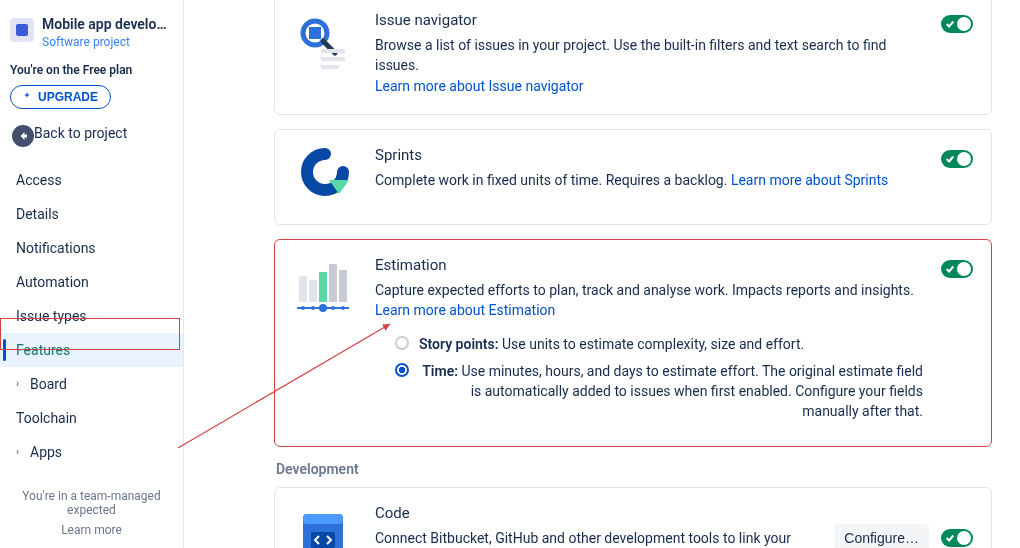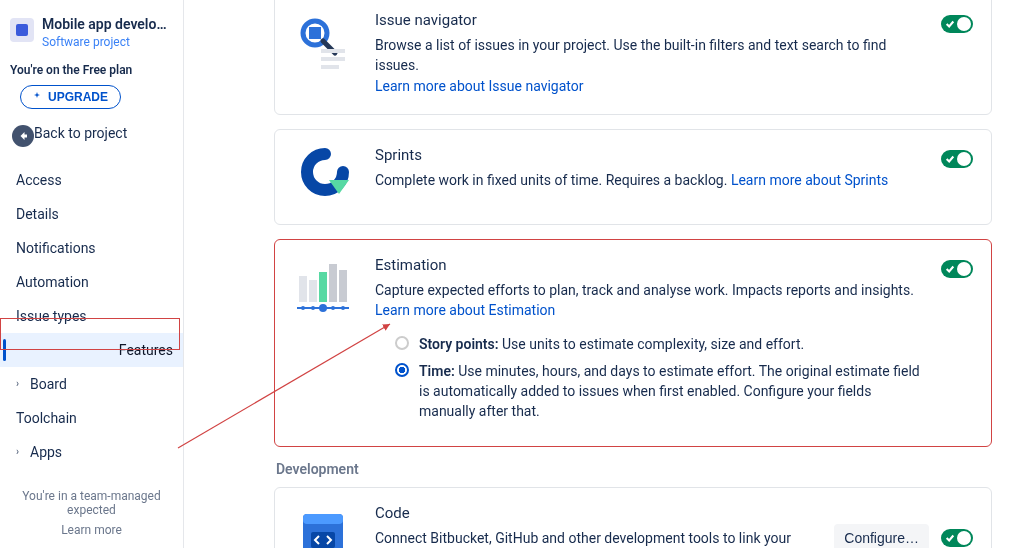--- a/index.html
+++ b/index.html
@@ -7,31 +7,31 @@
   .app { display:flex; width:100%; height:100%; }
 
   
   .sidebar { width: 184px; border-right: 1px solid #e5e7eb; display:flex; flex-direction:column; padding-top:10px;}
   .proj-header { display:flex; align-items:flex-start; gap:8px; padding: 6px 10px 6px 10px;}
   .proj-avatar { width:24px; height:24px; border-radius:4px; background:#e2e4f5; display:flex; align-items:center; justify-content:center; margin-top:2px;}
   .proj-avatar span { width:12px; height:12px; background:#3b5bdb; border-radius:2px; display:block;}
   .proj-title { font-weight:600; font-size:14px; line-height:1.2; max-width:130px; white-space:nowrap; overflow:hidden; text-overflow:ellipsis;}
   .proj-sub { font-size:12px; color:#3b82f6; margin-top:2px;}
   .plan-line { font-size:12px; font-weight:600; color:#172B4D; padding: 8px 10px 4px 10px;}
-  .upgrade-btn { margin: 4px 10px 10px 20px; border:1px solid #0052CC; color:#0052CC; background:#fff; border-radius:16px; padding:4px 12px 4px 10px; font-size:12px; font-weight:600; display:inline-flex; align-items:center; gap:5px; cursor:pointer; width:fit-content;}
+  .upgrade-btn { margin: 4px 10px 10px 10px; border:1px solid #0052CC; color:#0052CC; background:#fff; border-radius:16px; padding:4px 12px 4px 10px; font-size:12px; font-weight:600; display:inline-flex; align-items:center; gap:5px; cursor:pointer; width:fit-content;}
   .upgrade-btn svg { width:12px; height:12px; }
   .back-row { display:flex; align-items:flex-start; padding: 6px 10px 10px 12px; cursor:pointer;}
   .back-circle { width:22px; height:22px; border-radius:50%; background:#42526E; display:flex; align-items:center; justify-content:center;}
   .back-circle svg { width:12px; height:12px; fill:#fff;}
   .back-text { font-size:14px; color:#172B4D;}
   .sep { height:1px; background:#e5e7eb; margin: 2px 0;}
   .nav { padding-top:2px;}
   .nav-item { font-size:14px; color:#172B4D; padding: 9px 10px 9px 16px; cursor:pointer; display:flex; align-items:center;}
   .nav-item .caret { margin-right:6px; font-size:10px; color:#42526E; width:8px;}
-  .nav-item.active { background:#E9F2FF; color:#0f172a; position:relative;justify-content:flex-end;}
+  .nav-item.active { background:#E9F2FF; color:#0f766e; position:relative;}
   .nav-item.active::before { content:""; position:absolute; left:3px; top:6px; bottom:6px; width:3px; background:#0052CC; border-radius:2px;}
   .features-highlight { position:absolute; border:1px solid #d14343; pointer-events:none;}
   .footer-note { margin-top:auto; padding: 20px 10px 12px 10px; text-align:center; font-size:12px; color:#6B778C;}
   .footer-note a { display:block; margin-top:6px; color:#6B778C; text-decoration:none; font-size:12px;}
 
   
   .main { flex:1; padding: 0 28px 20px 90px; overflow:hidden; background:#fff; position:relative;}
   .card { border:1px solid #e1e4e8; border-radius:6px; padding: 16px 18px 18px 18px; display:flex; gap:18px; margin-bottom:14px; background:#fff; position:relative;}
   .card.highlight { border:1px solid #d14343; }
   .card-icon { width:64px; height:60px; flex-shrink:0; display:flex; align-items:center; justify-content:center;}
@@ -39,21 +39,21 @@
   .card-title { font-weight:400; font-size:15px; margin-bottom:6px;}
   .card-desc { font-size:14px; color:#172B4D; line-height:1.45;}
   .card-desc a { color:#0052CC; text-decoration:none;}
   .card-right { display:flex; align-items:flex-start; gap:12px; padding-top:4px;}
   .toggle { width:32px; height:18px; border-radius:9px; background:#00875A; position:relative; cursor:pointer; flex-shrink:0;}
   .toggle::after { content:""; position:absolute; right:2px; top:2px; width:14px; height:14px; border-radius:50%; background:#fff;}
   .toggle svg { position:absolute; left:4px; top:4px; width:10px; height:10px; stroke:#fff; fill:none; stroke-width:2.5;}
   .configure-btn { background:#f4f5f7; border:none; border-radius:4px; padding:6px 10px; font-size:14px; color:#172B4D; cursor:pointer;}
   .section-label { font-weight:600; color:#6B778C; font-size:14px; margin: 12px 0 10px 2px;}
   .option-list { margin: 14px 0 0 20px;}
-  .opt-row { display:flex; gap:10px; margin-bottom:6px; font-size:14px; line-height:1.45;}
+  .opt-row { display:flex; gap:10px; margin-bottom:6px; font-size:14px; line-height:1.45;text-align:right;}
   .radio { width:14px; height:14px; border-radius:50%; border:2px solid #ccc; flex-shrink:0; margin-top:2px;}
   .radio.checked { border-color:#0052CC; background: radial-gradient(circle, #0052CC 0 45%, #fff 46% 100%);}
   .opt-row b { font-weight:600;}
 
   
   .icon-issue svg, .icon-sprint svg, .icon-estimate svg, .icon-code svg { width:64px; height:60px;}
 
   
   .annotation-arrow { position:absolute; pointer-events:none; }
 </style>

